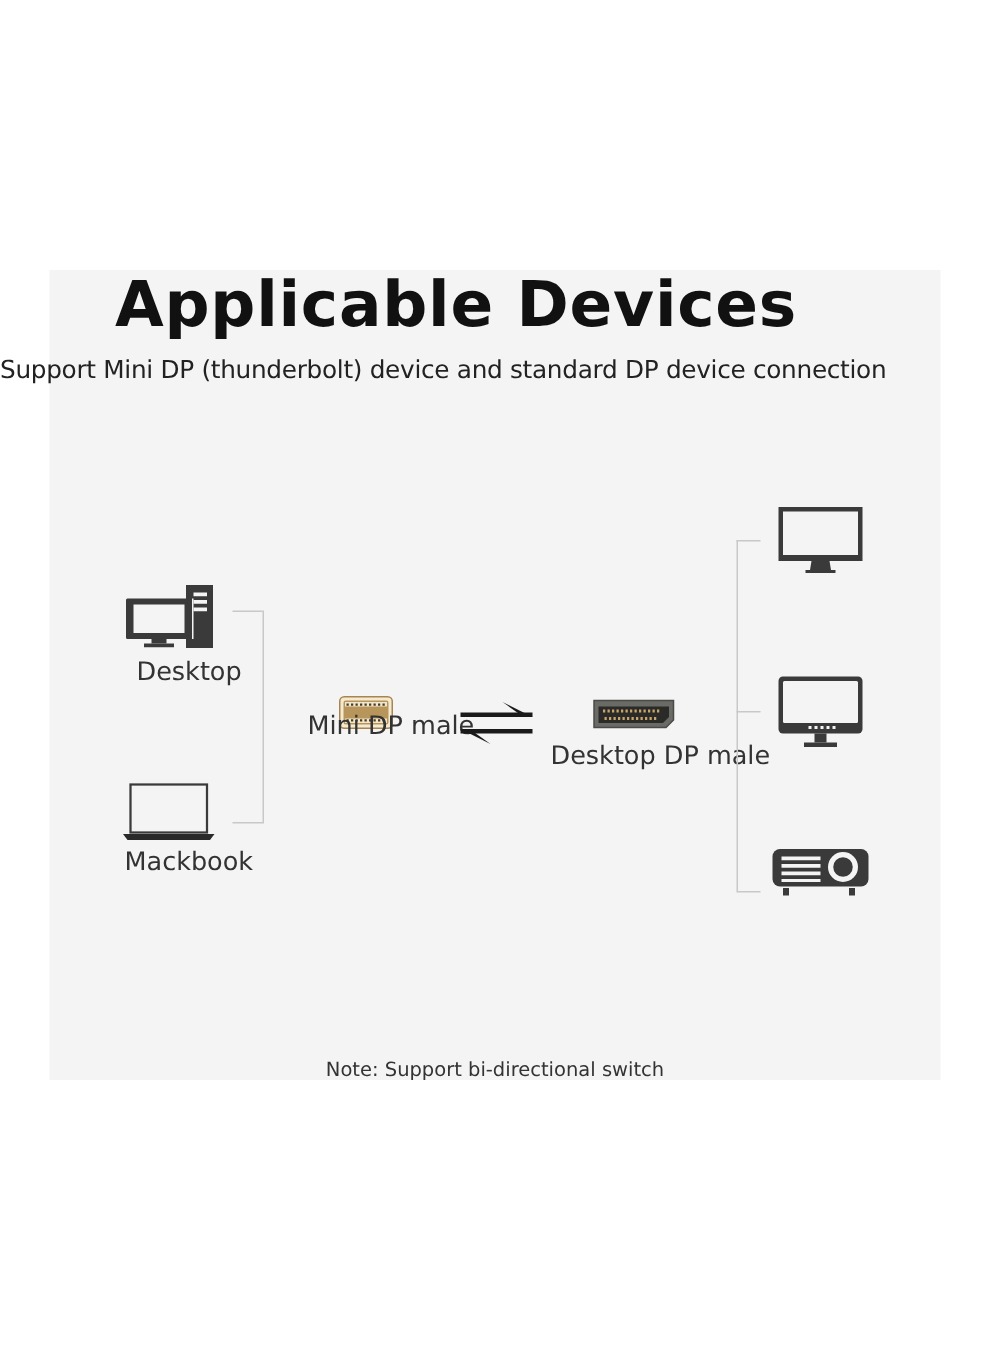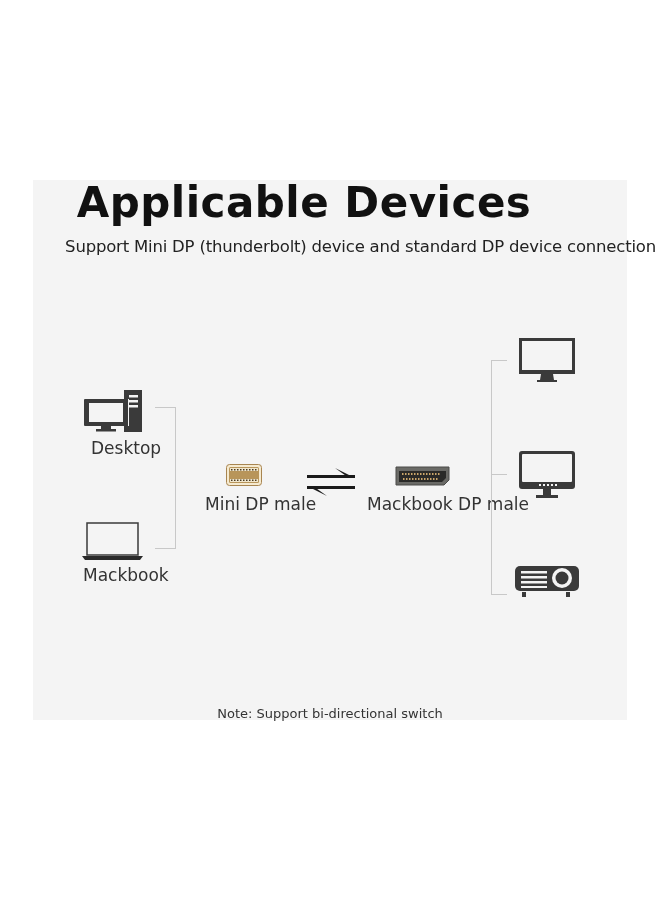--- a/index.html
+++ b/index.html
@@ -1,19 +1,19 @@
 <!DOCTYPE html>
 <html><head>
 <meta charset="utf-8">
 <style>
   html, body { margin:0; padding:0; background:#ffffff; }
   body { width:660px; height:900px; position:relative; overflow:hidden; font-family:"Liberation Sans", sans-serif; }
   .panel { position:absolute; left:33px; top:180px; width:594px; height:540px; background:#f4f4f4; }
   .title { position:absolute; left:0; top:178px; width:608px; text-align:center; font-family:"DejaVu Sans", sans-serif; font-weight:bold; font-size:42px; color:#111; letter-spacing:0.5px; }
-  .subtitle { position:absolute; left:0; top:237px; width:656px; text-align:right; font-family:"DejaVu Sans", sans-serif; font-size:16.5px; color:#222; letter-spacing:-0.2px; }
+  .subtitle { position:absolute; left:0; top:237px; width:656px; text-align:left; font-family:"DejaVu Sans", sans-serif; font-size:16.5px; color:#222; letter-spacing:-0.2px; }
   .label { position:absolute; font-family:"DejaVu Sans", sans-serif; font-size:17px; color:#333; white-space:nowrap; }
   .icon { position:absolute; }
   .line { position:absolute; background:#c8c8c8; }
   .note { position:absolute; left:0; top:706px; width:660px; text-align:center; font-family:"DejaVu Sans", sans-serif; font-size:13px; color:#333; }
 </style>
 </head>
 <body>
 
 <div class="panel"></div>
 
@@ -62,21 +62,21 @@
       <rect x="8" y="15.5" width="1.5" height="1.5"></rect>
       <rect x="11" y="15.5" width="1.5" height="1.5"></rect>
       <rect x="14" y="15.5" width="1.5" height="1.5"></rect>
       <rect x="17" y="15.5" width="1.5" height="1.5"></rect>
       <rect x="20" y="15.5" width="1.5" height="1.5"></rect>
       <rect x="23" y="15.5" width="1.5" height="1.5"></rect>
       <rect x="26" y="15.5" width="1.5" height="1.5"></rect>
       <rect x="29" y="15.5" width="1.5" height="1.5"></rect>
   </g>
 </svg>
-<div class="label" style="left:205px;top:494px;">Mini DP male</div>
+<div class="label" style="left:205px;top:474px;">Mini DP male</div>
 
 <svg class="icon" style="left:305px;top:467px;" width="52" height="30" viewBox="0 0 52 30">
   <path d="M2 10 L50 10 L50 8 L38 8 L30 2 L36 2 L50 10" fill="none"></path>
   <rect x="2" y="8" width="48" height="3" fill="#1a1a1a"></rect>
   <path d="M30 1 L50 11 L44 11 Z" fill="#1a1a1a"></path>
   <rect x="2" y="19" width="48" height="3" fill="#1a1a1a"></rect>
   <path d="M22 29 L2 19 L8 19 Z" fill="#1a1a1a"></path>
 </svg>
 
 <svg class="icon" style="left:395px;top:466px;" width="55" height="20" viewBox="0 0 55 20">
@@ -103,21 +103,21 @@
       <rect x="20" y="12" width="1.5" height="2"></rect>
       <rect x="23" y="12" width="1.5" height="2"></rect>
       <rect x="26" y="12" width="1.5" height="2"></rect>
       <rect x="29" y="12" width="1.5" height="2"></rect>
       <rect x="32" y="12" width="1.5" height="2"></rect>
       <rect x="35" y="12" width="1.5" height="2"></rect>
       <rect x="38" y="12" width="1.5" height="2"></rect>
       <rect x="41" y="12" width="1.5" height="2"></rect>
   </g>
 </svg>
-<div class="label" style="left:367px;top:494px;">Mackbook DP male</div>
+<div class="label" style="left:367px;top:494px;">Desktop DP male</div>
 
 <div class="line" style="left:491px;top:360px;width:1px;height:234px;"></div>
 <div class="line" style="left:491px;top:360px;width:16px;height:1px;"></div>
 <div class="line" style="left:491px;top:474px;width:16px;height:1px;"></div>
 <div class="line" style="left:491px;top:594px;width:16px;height:1px;"></div>
 
 <svg class="icon" style="left:518px;top:337px;" width="58" height="46" viewBox="0 0 58 46">
   <rect x="1" y="1" width="56" height="36" fill="#3a3a3a"></rect>
   <rect x="4" y="4" width="50" height="29" fill="#f4f4f4"></rect>
   <path d="M23 37 L35 37 L36 43 L22 43 Z" fill="#3a3a3a"></path>

